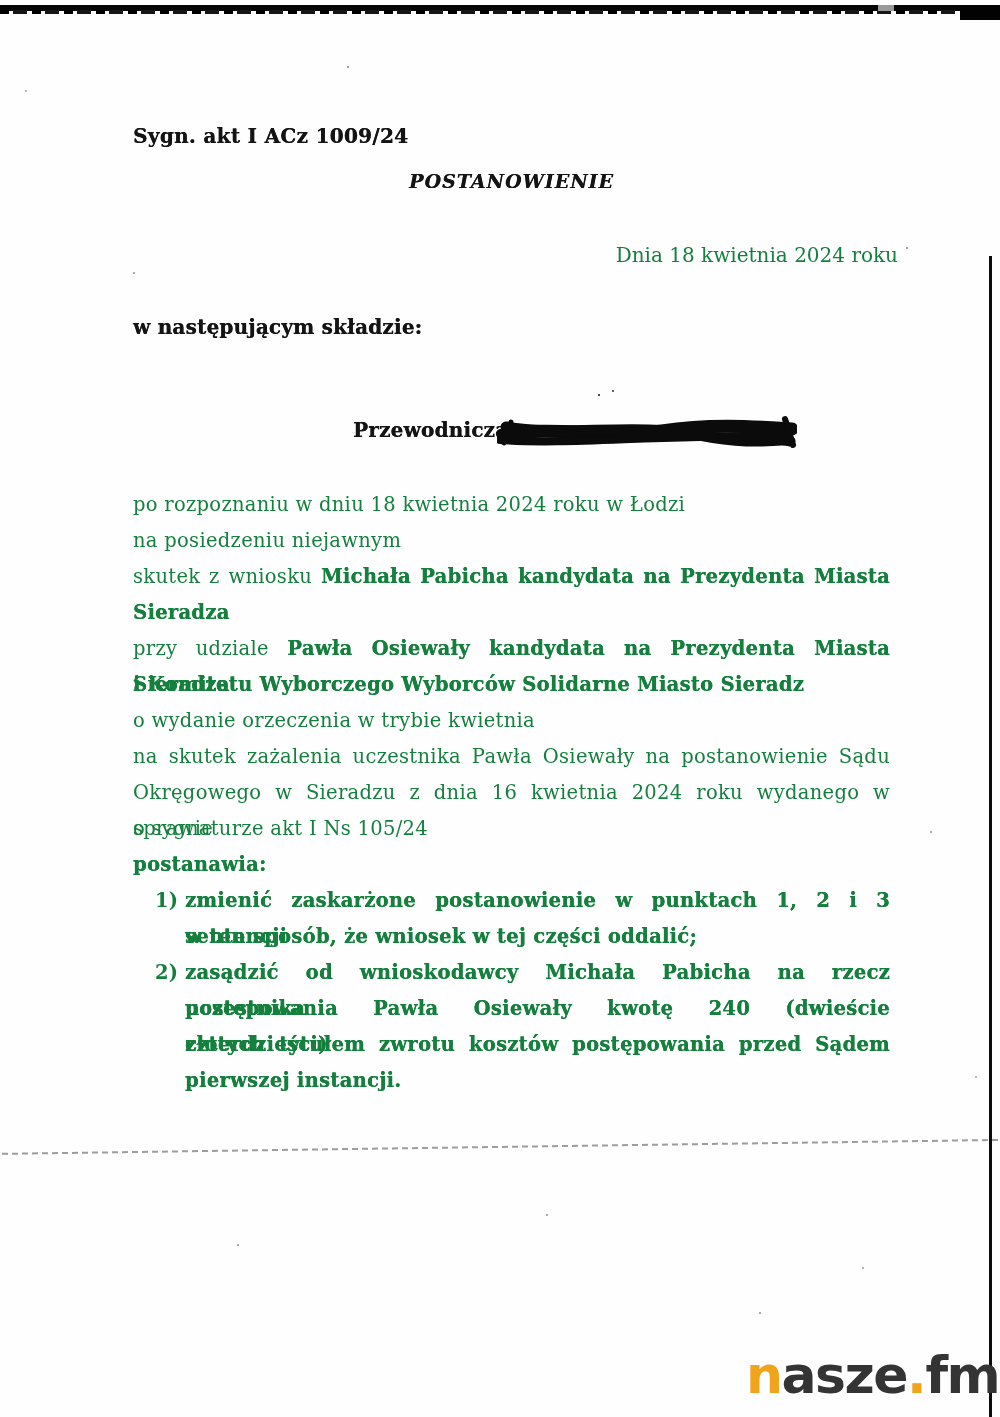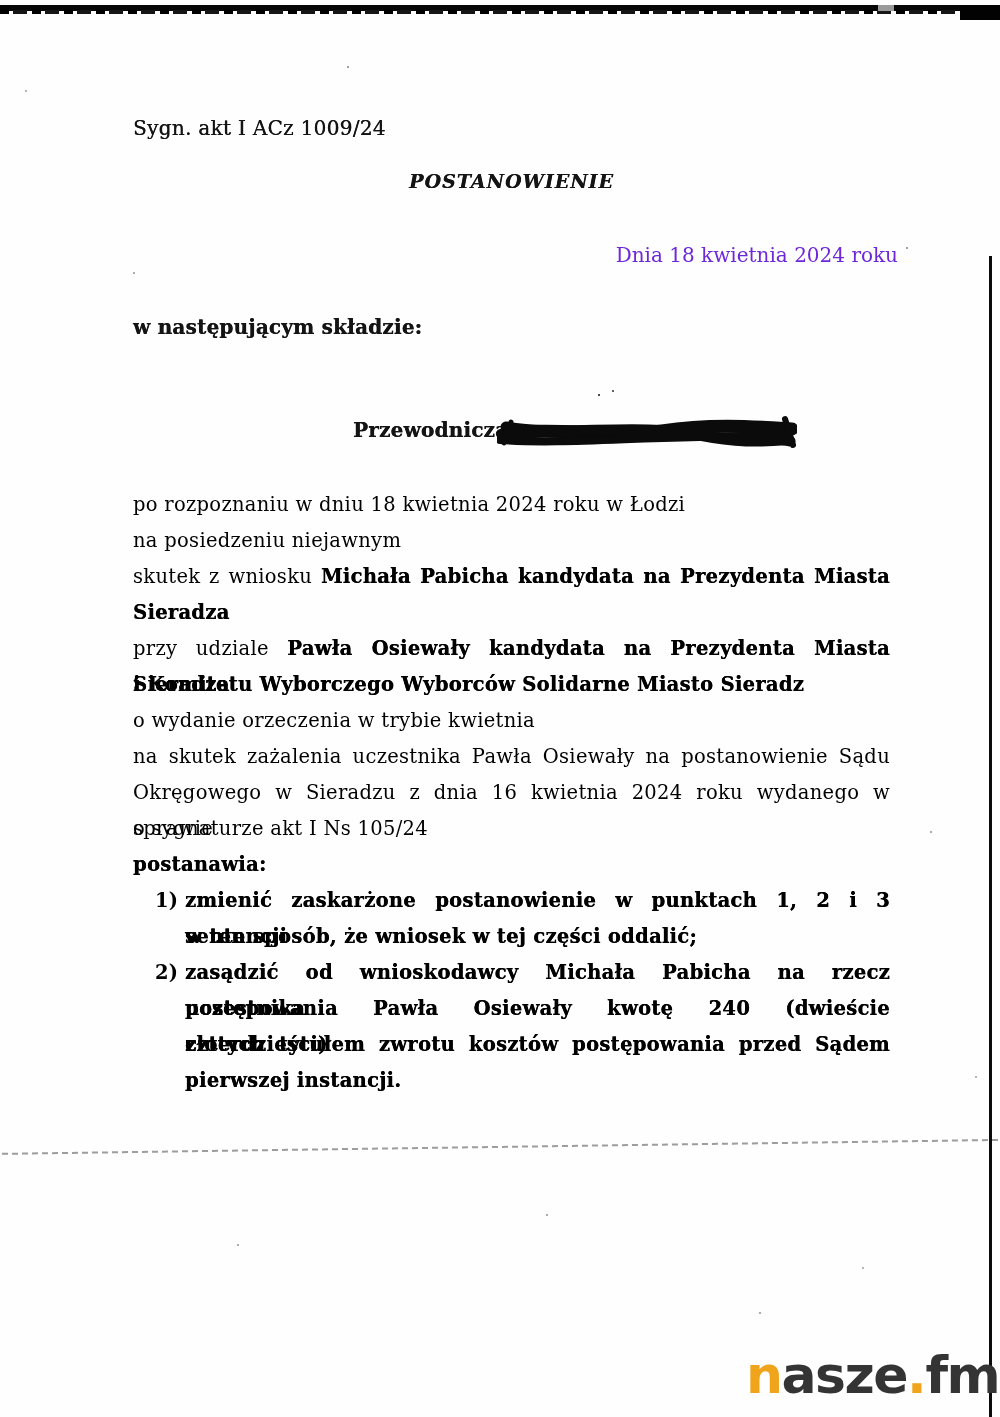--- a/index.html
+++ b/index.html
@@ -21,28 +21,28 @@
   .fold-line{position:absolute;top:1153px;left:-8px;width:1016px;height:0;
     border-top:2px dashed rgba(60,60,60,.5);transform:rotate(-0.8deg);transform-origin:left top;}
   .specks{position:absolute;top:0;left:0;width:2px;height:2px;background:transparent;
     box-shadow:347px 66px 0 0 rgba(50,50,50,.45), 133px 272px 0 0 rgba(50,50,50,.4),
       906px 247px 0 0 rgba(50,50,50,.45), 598px 394px 0 0 rgba(30,30,30,.8),
       612px 390px 0 0 rgba(30,30,30,.7), 930px 831px 0 0 rgba(50,50,50,.4),
       237px 1244px 0 0 rgba(50,50,50,.4), 546px 1214px 0 0 rgba(50,50,50,.4),
       862px 1267px 0 0 rgba(50,50,50,.35), 759px 1312px 0 0 rgba(50,50,50,.4),
       25px 90px 0 0 rgba(50,50,50,.35), 975px 1076px 0 0 rgba(50,50,50,.35);}
   
-  .sygn{position:absolute;top:116px;left:133px;font-size:20px;font-weight:400;letter-spacing:.3px;}
+  .sygn{position:absolute;top:124px;left:133px;font-size:20px;font-weight:700;letter-spacing:.3px;}
   .doc-title{position:absolute;top:170px;left:133px;width:757px;text-align:center;
     font-size:19px;font-weight:700;letter-spacing:1px;font-style:italic;}
-  .date-line{position:absolute;top:243px;left:133px;width:765px;text-align:right;font-size:20px;color:#6d28d9;}
+  .date-line{position:absolute;top:243px;left:133px;width:765px;text-align:right;font-size:20px;color:#15803d;}
   .court{position:absolute;top:310px;left:133px;font-size:20px;font-weight:700;line-height:35px;letter-spacing:.2px;}
   .presiding{position:absolute;top:418px;left:353px;font-size:20px;font-weight:700;letter-spacing:.2px;}
   .redaction{position:absolute;top:410px;left:497px;}
-  .docbody{position:absolute;top:487px;left:133px;width:757px;font-size:19.5px;letter-spacing:.3px;color:#000000;}
+  .docbody{position:absolute;top:487px;left:133px;width:757px;font-size:19.5px;letter-spacing:.3px;color:#15803d;}
   .bl{position:relative;height:36px;line-height:36px;white-space:normal;}
   .j{text-align:justify;text-align-last:justify;}
   .li{padding-left:52px;}
   .marker{position:absolute;left:22px;font-weight:700;}
   b{font-weight:700;text-shadow:.3px 0 0 currentColor;}
   .court div, .sygn, .doc-title, .presiding span{text-shadow:.3px 0 0 currentColor;}
   
   .logo{position:absolute;top:1351px;left:746px;font-family:"DejaVu Sans","Liberation Sans",sans-serif;
     font-weight:700;font-size:52px;letter-spacing:-1.5px;line-height:48px;color:#343434;}
   .logo .orange{color:#F0A41C;}

